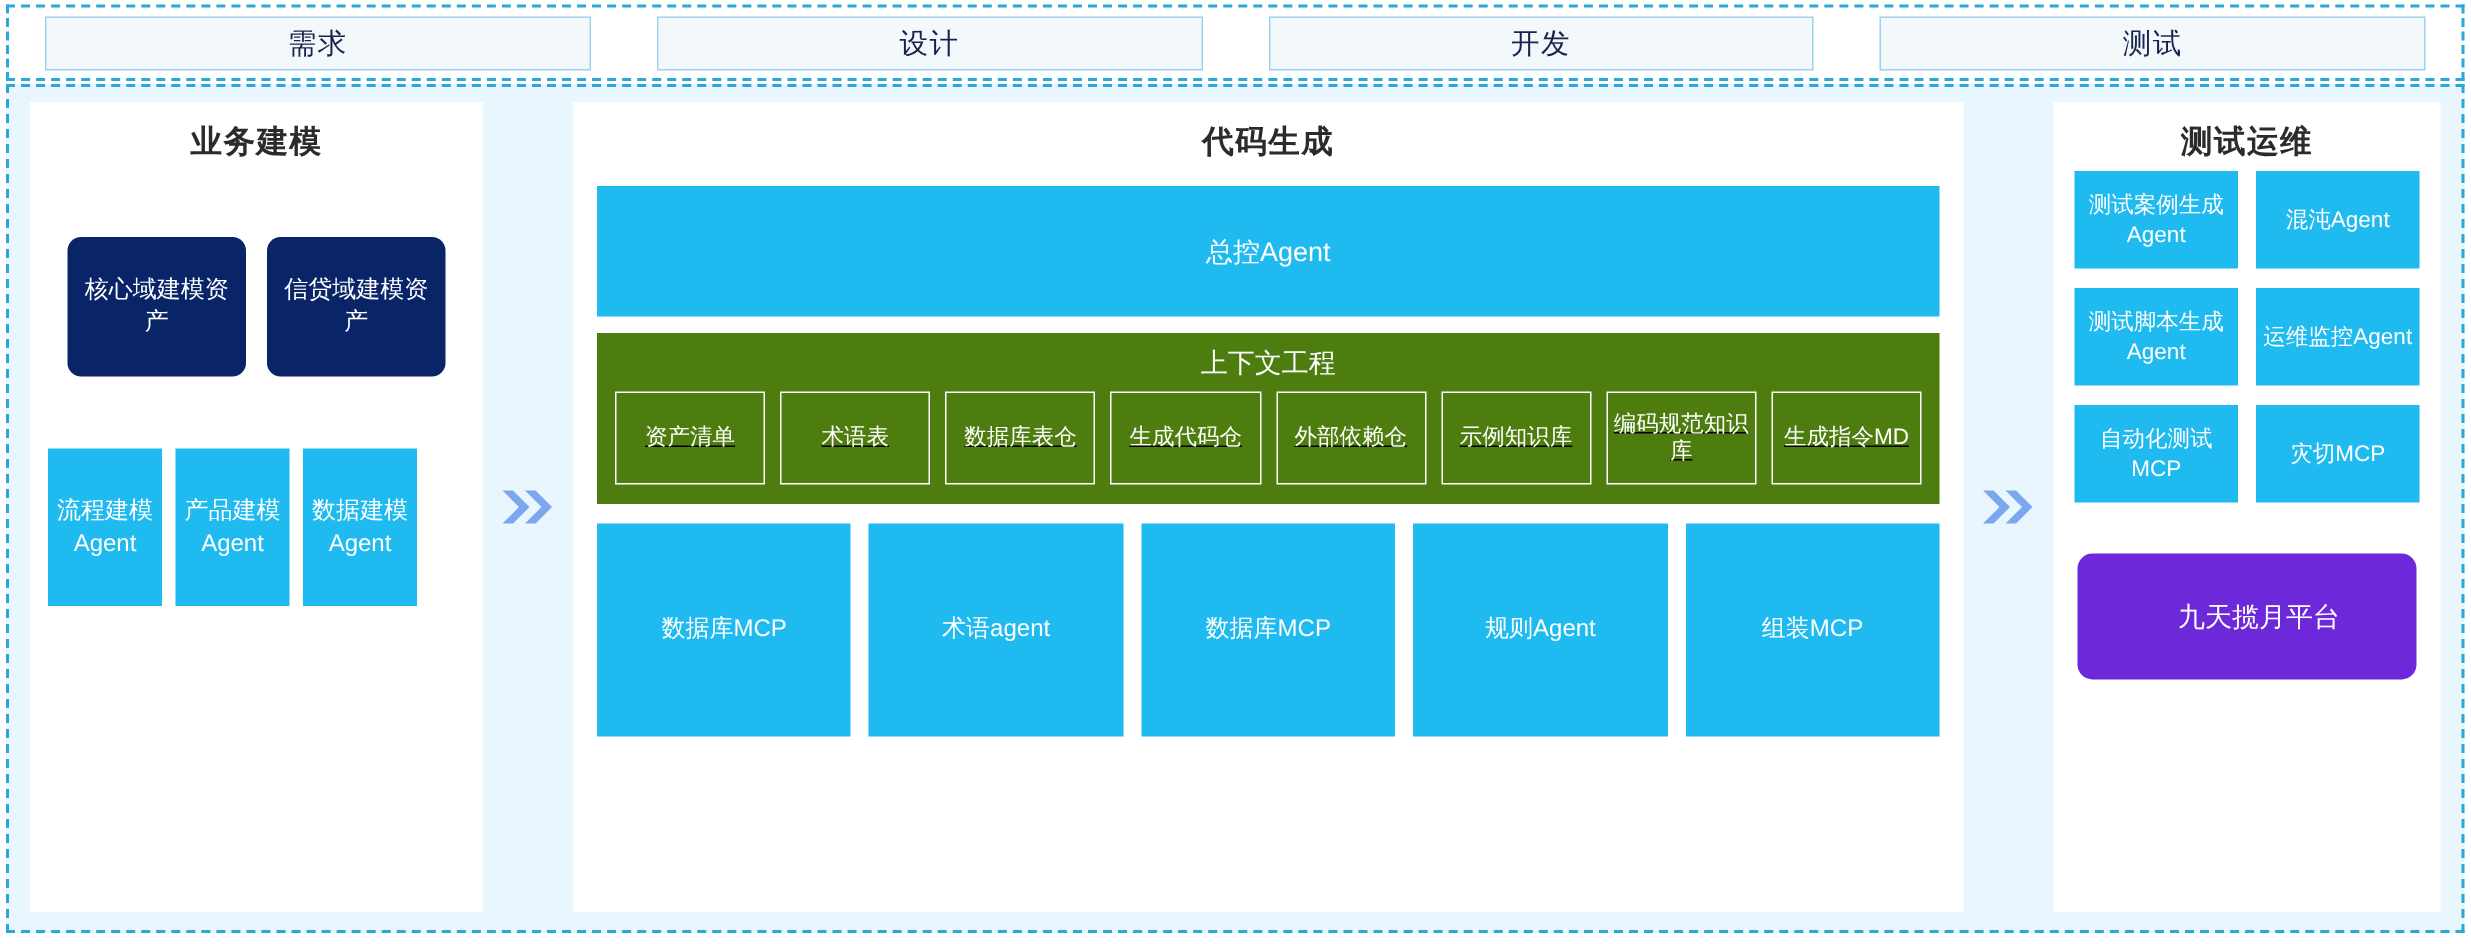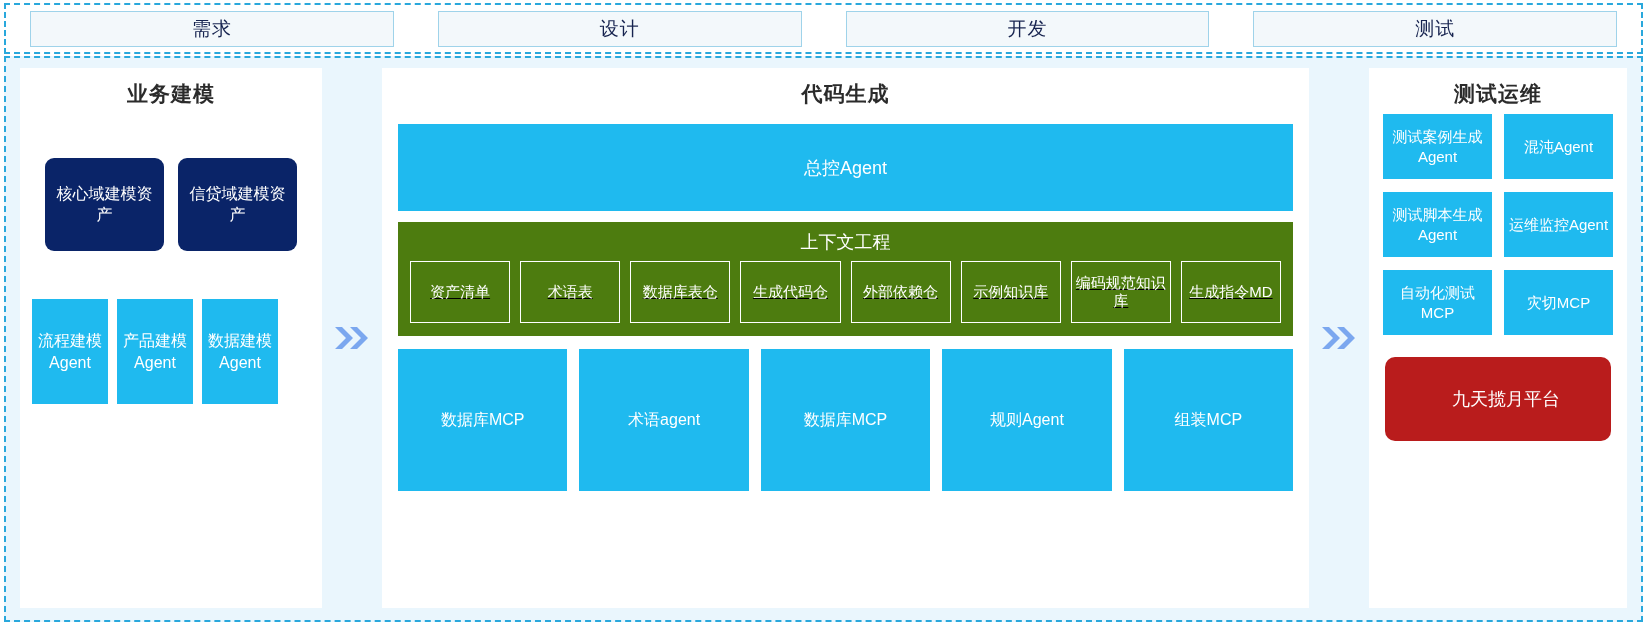--- a/index.html
+++ b/index.html
@@ -232,24 +232,24 @@
     font-size: 15px;
     line-height: 1.3;
     display: flex;
     align-items: center;
     justify-content: center;
     text-align: center;
     box-sizing: border-box;
     padding: 0 4px;
   }
   .platform-box {
-    margin-top: 22px;
+    margin-top: 34px;
     width: 226px;
     height: 84px;
-    background: #b91c1c;
+    background: #6d28d9;
     border-radius: 10px;
     color: #ffffff;
     font-size: 18px;
     display: flex;
     align-items: center;
     justify-content: center;
     text-align: center;
     box-sizing: border-box;
     padding-left: 16px;
   }

